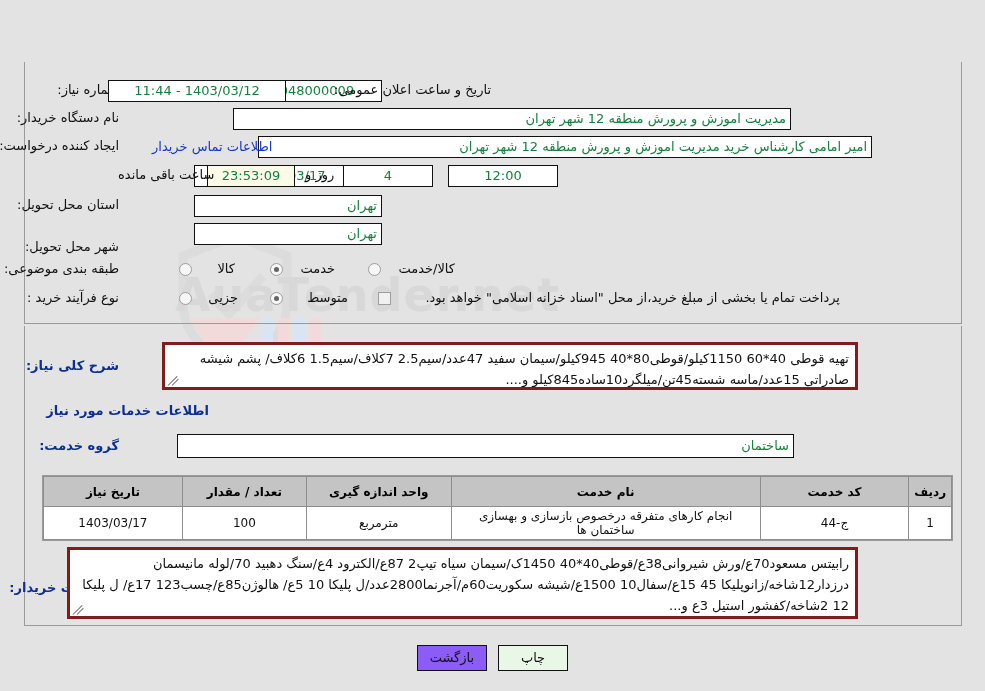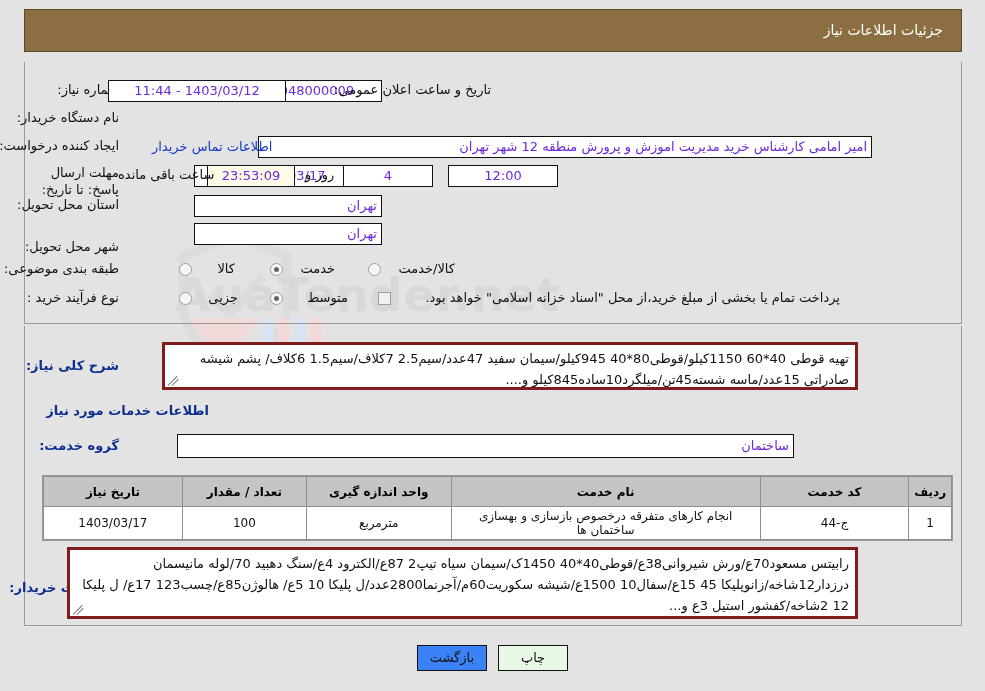--- a/index.html
+++ b/index.html
@@ -119,21 +119,21 @@
   .lbl-blue {
     color: #0d2f8f;
     font-weight: bold;
   }
   .fld {
     position: absolute;
     border: 1px solid #111111;
     background: #ffffff;
     box-sizing: border-box;
     font-size: 13px;
-    color: #6d28d9;
+    color: #15803d;
     padding: 1px 4px;
     line-height: 18px;
     white-space: nowrap;
     overflow: hidden;
     z-index: 4;
   }
   .fld.center { text-align: center; }
   .fld.right  { text-align: right; }
   .fld.cream  { background: #fbfbe8; }
 
@@ -262,21 +262,21 @@
     font-size: 13px;
     font-weight: normal;
     color: #111111;
     padding: 4px 0 5px 0;
     width: 70px;
     text-align: center;
     cursor: pointer;
     box-sizing: border-box;
     vertical-align: middle;
   }
-  .btn-back  { background: #3b82f6; margin-right: 6px; }
+  .btn-back  { background: #8b5cf6; margin-right: 6px; }
   .btn-print { background: #e9f7e6; margin-right: 0; }
 </style>
 </head>
 <body>
 
 <div id="page">
 
   <div class="watermark wm-shield">
     <svg width="120" height="135" viewBox="0 0 120 135">
       <path d="M60 4 L112 24 L112 70 C112 104 88 122 60 131 C32 122 8 104 8 70 L8 24 Z" fill="none" stroke="#dcdcdc" stroke-width="9"></path>
@@ -285,40 +285,37 @@
   </div>
   <div class="watermark wm-text">AuaTender.net</div>
   <div class="watermark wm-v"></div>
   <div class="watermark wm-bars">
     <i style="background:#f3d9d9"></i>
     <i style="background:#d9e4f5"></i>
     <i style="background:#f3d9d9"></i>
     <i style="background:#d9e4f5"></i>
   </div>
 
-  <div class="hdr">
-    <div class="hdr-title">جزئیات اطلاعات نیاز</div>
-  </div>
 
   <div class="panel"></div>
 
   <div class="lbl" style="right:866px; top:82px;">شماره نیاز:</div>
   <div class="fld center" style="right:603px; top:80px; width:188px; height:22px;">1103030048000009</div>
 
   <div class="lbl" style="right:494px; top:82px;">تاریخ و ساعت اعلان عمومی:</div>
 
   <div class="fld center" style="left:108px; top:80px; width:178px; height:22px;">1403/03/12 - 11:44</div>
 
   <div class="lbl" style="right:866px; top:110px;">نام دستگاه خریدار:</div>
+  <div class="fld right" style="left:233px; top:108px; width:558px; height:22px;">مدیریت اموزش و پرورش منطقه 12 شهر تهران</div>
 
   <div class="lbl" style="right:866px; top:138px;text-align:center;">ایجاد کننده درخواست:</div>
   <div class="fld right" style="left:258px; top:136px; width:614px; height:22px;">امیر امامی کارشناس خرید مدیریت اموزش و پرورش منطقه 12 شهر تهران</div>
   <div class="link" style="left:152px; top:139px;">اطلاعات تماس خریدار</div>
 
-  <div class="lbl" style="right:866px; top:164px; line-height:17px; width:96px; white-space:normal;">مهلت ارسال پاسخ: تا تاریخ:</div>
   <div class="fld center" style="right:603px; top:165px; width:188px; height:22px;">1403/03/17</div>
   <div class="lbl" style="right:552px; top:167px;">ساعت</div>
   <div class="fld center" style="right:427px; top:165px; width:110px; height:22px;">12:00</div>
 
   <div class="fld center" style="left:343px; top:165px; width:90px; height:22px;">4</div>
   <div class="lbl" style="left:305px; top:167px;">روز و</div>
   <div class="fld center cream" style="left:207px; top:165px; width:88px; height:22px;">23:53:09</div>
   <div class="lbl" style="left:118px; top:167px;">ساعت باقی مانده</div>
 
   <div class="lbl" style="right:866px; top:197px;">استان محل تحویل:</div>

